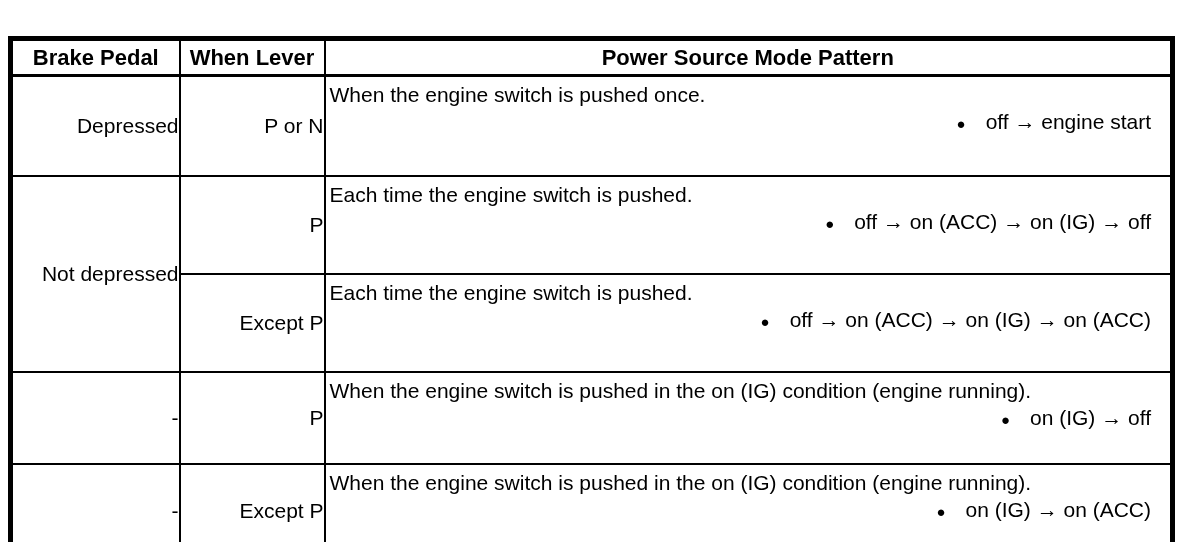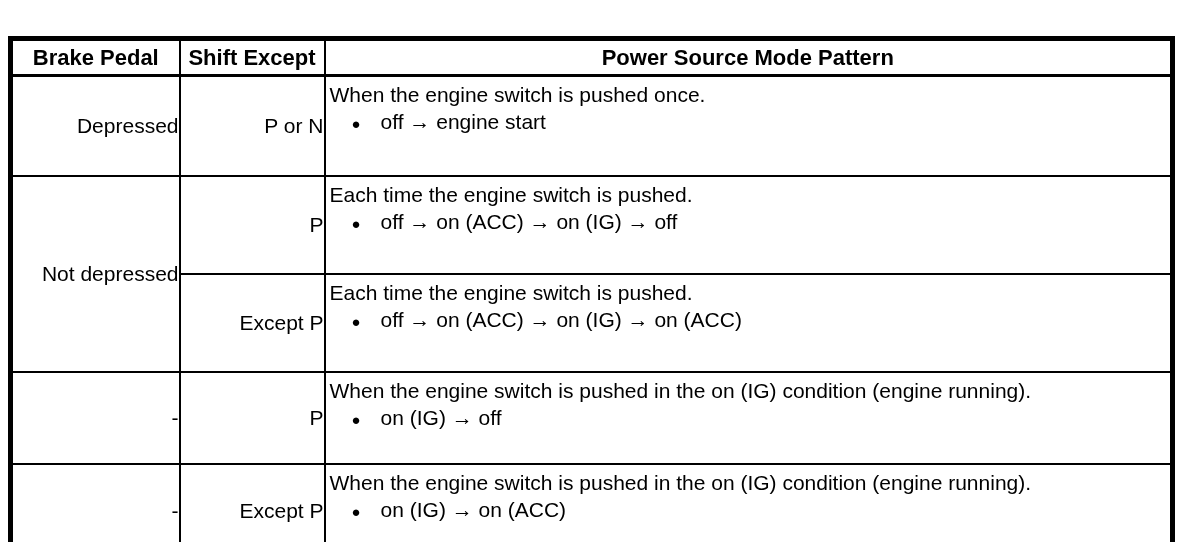--- a/index.html
+++ b/index.html
@@ -72,40 +72,41 @@
     padding: 4px 19px 12px 4px;
   }
   .desc {
     white-space: nowrap;
     line-height: 27px;
   }
   .bullet-line {
     padding-left: 22px;
     line-height: 27px;
     white-space: nowrap;
+    text-align: right;
   }
   .bullet {
     font-size: 15px;
     margin-right: 20px;
   }
 </style>
 </head>
 <body>
 
 <div class="page">
   <table class="psm-table">
     <colgroup>
       <col class="c1">
         <col class="c2">
         <col class="c3">
     </colgroup>
     <thead>
       <tr>
         <th>Brake Pedal</th>
-        <th>Shift Except</th>
+        <th>When Lever</th>
         <th>Power Source Mode Pattern</th>
       </tr>
     </thead>
     <tbody>
       <tr class="r1">
         <td class="center">Depressed</td>
         <td class="center">P or N</td>
         <td class="pattern">
           <div class="cell-inner">
             <div class="desc">When the engine switch is pushed once.</div>

